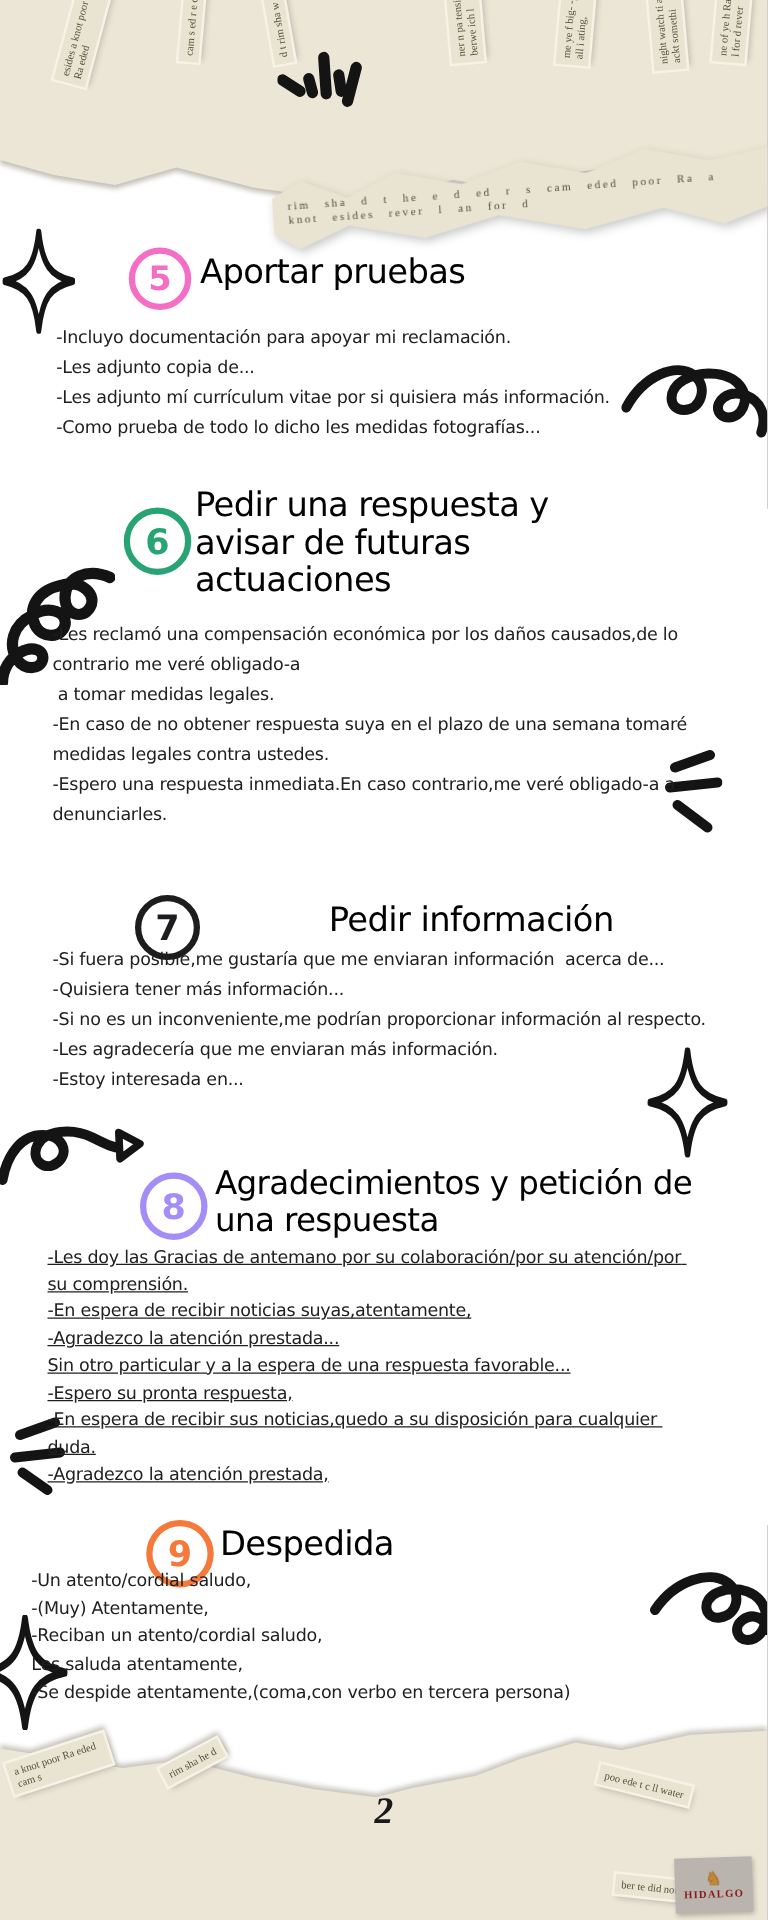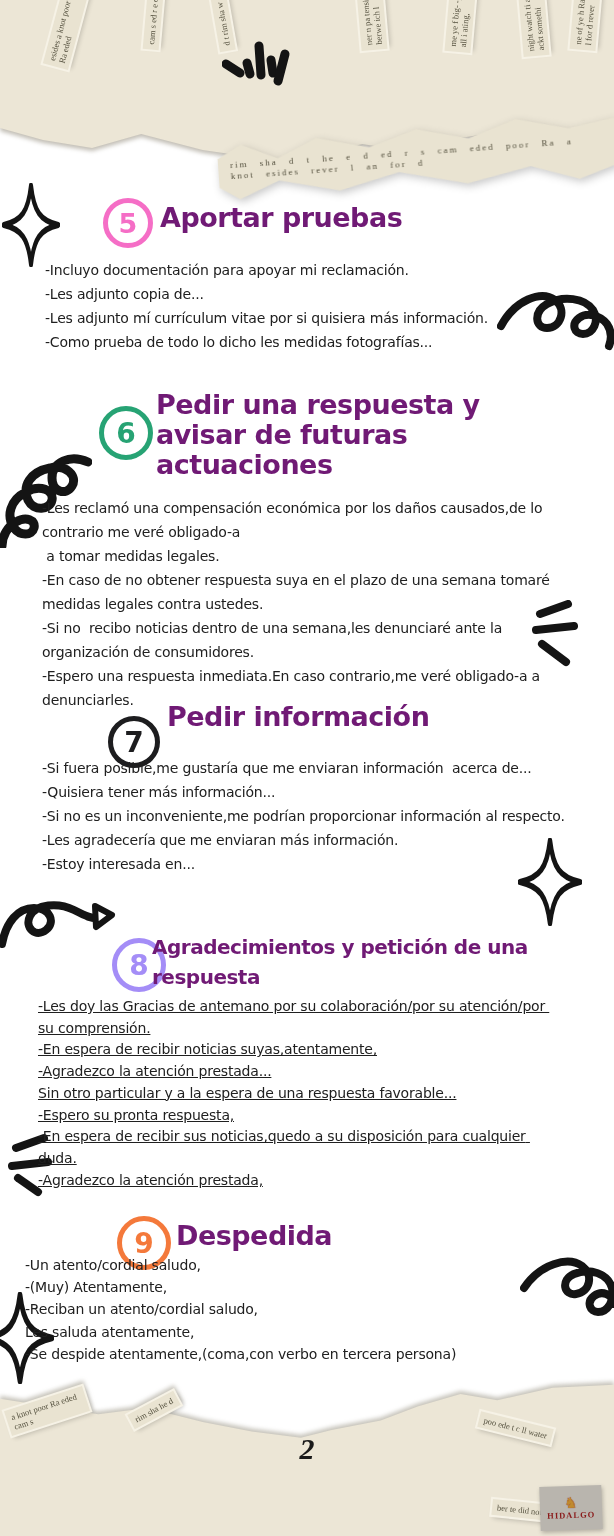--- a/index.html
+++ b/index.html
@@ -27,39 +27,39 @@
         filter:drop-shadow(2px 3px 4px rgba(0,0,0,.22));transform:rotate(-4deg);}
   .strip{width:100%;height:100%;background:#e9e3d1;color:#55513f;
         font-family:"Liberation Serif",serif;font-size:9px;line-height:11px;letter-spacing:2px;
         word-spacing:7px;display:flex;align-items:center;padding:0 12px;box-sizing:border-box;overflow:hidden;
         clip-path:polygon(0 30%,6% 10%,15% 35%,25% 8%,38% 28%,50% 5%,63% 25%,75% 0,88% 20%,100% 8%,
           100% 80%,90% 100%,78% 75%,62% 95%,45% 70%,30% 92%,15% 70%,5% 95%,0 75%);}
 
   
   .circle{position:absolute;border-radius:50%;display:flex;align-items:center;justify-content:center;
           font-weight:bold;background:#fff;z-index:4;box-sizing:border-box;}
-  .title{position:absolute;margin:0;font-weight:bold;color:#701a75;z-index:4;
+  .title{position:absolute;margin:0;font-weight:normal;color:#000000;z-index:4;
          font-size:27px;line-height:30px;letter-spacing:-0.5px;}
   .body{position:absolute;z-index:4;}
   .line{margin:0;white-space:pre-wrap;letter-spacing:-0.2px;}
 
   .s5-c{left:103px;top:198px;width:50px;height:50px;border:5px solid;font-size:27px;}
   .s5-t{left:160px;top:203px;width:420px;}
   .s5-b{left:45px;top:258px;width:525px;font-size:14px;line-height:24px;}
 
   .s6-c{left:99px;top:406px;width:54px;height:54px;border:5px solid;font-size:28px;}
   .s6-t{left:156px;top:390px;width:340px;}
   .s6-b{left:42px;top:496px;width:548px;font-size:14px;line-height:24px;}
 
   .s7-c{left:108px;top:716px;width:52px;height:52px;border:5px solid;font-size:28px;}
-  .s7-t{left:167px;top:702px;width:420px;}
+  .s7-t{left:167px;top:722px;width:420px;text-align:center;}
   .s7-b{left:42px;top:756px;width:530px;font-size:14px;line-height:24px;}
 
   .s8-c{left:112px;top:938px;width:54px;height:54px;border:5px solid;font-size:28px;}
-  .s8-t{left:152px;top:932px;width:425px;font-size:20px;}
+  .s8-t{left:172px;top:932px;width:425px;font-size:26px;}
   .s8-b{left:38px;top:996px;width:522px;font-size:14px;line-height:21.7px;text-decoration:underline;}
 
   .s9-c{left:117px;top:1216px;width:54px;height:54px;border:5px solid;font-size:28px;}
   .s9-t{left:176px;top:1221px;width:320px;}
   .s9-b{left:25px;top:1254px;width:545px;font-size:14px;line-height:22.2px;}
 
   
   .deco{position:absolute;z-index:3;}
 
   
@@ -148,21 +148,20 @@
       <p class="line">-Les adjunto mí currículum vitae por si quisiera más información.</p>
       <p class="line">-Como prueba de todo lo dicho les medidas fotografías...</p>
     </div>
 
   <div class="circle s6-c" style="border-color: rgb(39, 163, 116); color: rgb(39, 163, 116);">6</div>
   <h2 class="title s6-t">Pedir una respuesta y avisar de futuras actuaciones</h2>
   <div class="body s6-b">
       <p class="line">-Les reclamó una compensación económica por los daños causados,de lo contrario me veré obligado-a</p>
       <p class="line"> a tomar medidas legales.</p>
       <p class="line">-En caso de no obtener respuesta suya en el plazo de una semana tomaré medidas legales contra ustedes.</p>
-      <p class="line">-Si no  recibo noticias dentro de una semana,les denunciaré ante la organización de consumidores.</p>
       <p class="line">-Espero una respuesta inmediata.En caso contrario,me veré obligado-a a denunciarles.</p>
     </div>
 
   <div class="circle s7-c" style="border-color: rgb(29, 29, 31); color: rgb(29, 29, 31);">7</div>
   <h2 class="title s7-t">Pedir información</h2>
   <div class="body s7-b">
       <p class="line">-Si fuera posible,me gustaría que me enviaran información  acerca de...</p>
       <p class="line">-Quisiera tener más información...</p>
       <p class="line">-Si no es un inconveniente,me podrían proporcionar información al respecto.</p>
       <p class="line">-Les agradecería que me enviaran más información.</p>

